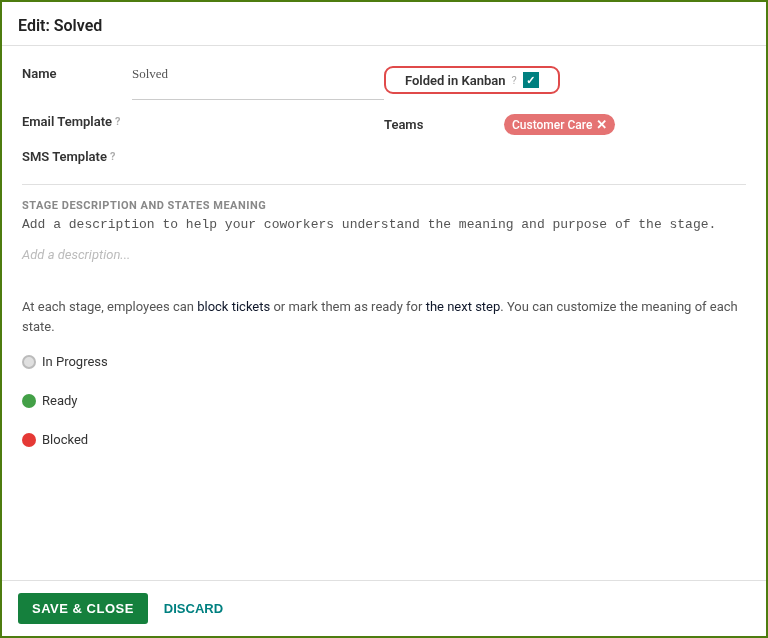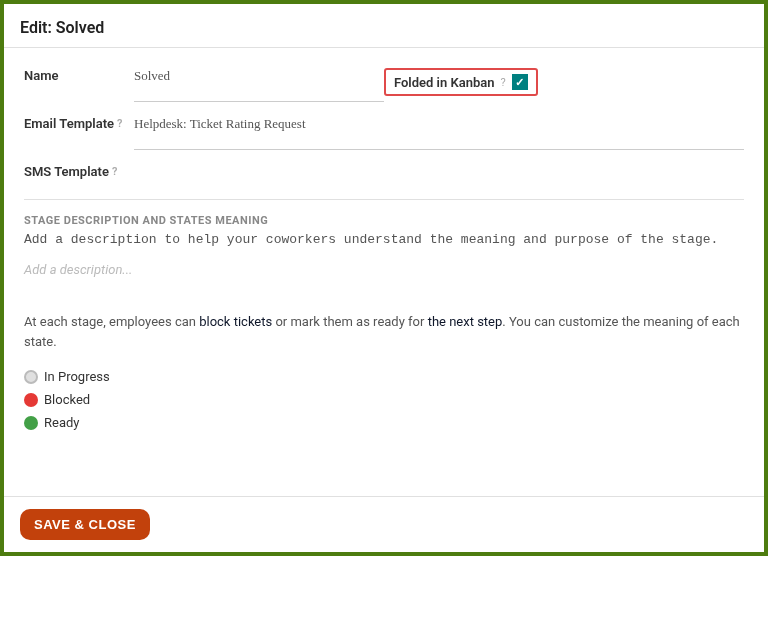--- a/index.html
+++ b/index.html
@@ -8,22 +8,22 @@
       font-size: 14px;
       color: #333;
       background: #fff;
       width: 768px;
       min-height: 638px;
     }
 
     .page-wrapper {
       display: flex;
       flex-direction: column;
-      height: 556px;
-      border: 4px solid #4d7c0f;
+      height: 638px;
+      border: 2px solid #4d7c0f;
     }
 
     .page-header {
       padding: 14px 16px 10px;
       border-bottom: 1px solid #e0e0e0;
     }
 
     .page-title {
       font-size: 16px;
       font-weight: 600;
@@ -77,22 +77,22 @@
       border-bottom: 1px solid #ccc;
       padding-bottom: 17px;
       font-family: Liberation Serif, serif;
     }
 
     .kanban-box {
       display: flex;
       align-items: center;
       gap: 6px;
       border: 2px solid #e04a4a;
-      padding: 4px 8px;
-      border-radius: 3px;
+      padding: 4px 19px;
+      border-radius: 9px;
     }
 
     .kanban-label {
       font-weight: 600;
       font-size: 13px;
       color: #333;
     }
 
     .kanban-checkbox {
       width: 16px;
@@ -183,21 +183,21 @@
     }
 
     .block-info a, .block-info .link {
       color: #0f172a;
       text-decoration: none;
     }
 
     .state-list {
       display: flex;
       flex-direction: column;
-      gap: 8px;
+      gap: 24px;
       margin-bottom: 16px;
     }
 
     .state-item {
       display: flex;
       align-items: center;
       gap: 6px;
       font-size: 13px;
       color: #333;
     }
@@ -216,29 +216,29 @@
     .footer {
       border-top: 1px solid #e0e0e0;
       padding: 12px 16px;
       display: flex;
       align-items: center;
       gap: 12px;
       background: #fff;
     }
 
     .btn-save {
-      background: #c2410c;
+      background: #15803d;
       color: #fff;
       font-weight: 700;
       font-size: 13px;
       letter-spacing: 0.5px;
       padding: 8px 14px;
       border: none;
       cursor: pointer;
-      border-radius: 10px;
+      border-radius: 3px;
     }
 
     .btn-discard {
       background: transparent;
       color: #008080;
       font-size: 13px;
       font-weight: 600;
       border: none;
       cursor: pointer;
       padding: 8px 4px;
@@ -268,21 +268,27 @@
         </div>
       </div>
     </div>
 
     <div class="form-row">
       <div class="form-left">
         <span class="field-label">
           <span>Email Template</span>
           <span class="help-icon">?</span>
         </span>
-        <span class="field-value">Helpdesk: Ticket Rating Request</span>
+      </div>
+      <div class="form-right" style="align-items:center; gap:10px;">
+        <span class="teams-label">Teams</span>
+        <div class="team-badge">
+          <span>Customer Care</span>
+          <span class="team-badge-close">✕</span>
+        </div>
       </div>
     </div>
 
     <div class="sms-row">
       <span class="field-label">
         <span>SMS Template</span>
         <span class="help-icon">?</span>
       </span>
     </div>
 
@@ -297,27 +303,28 @@
     <p class="block-info">
       <span>At each stage, employees can </span><span class="link">block tickets</span><span> or mark them as ready for </span><span class="link">the next step</span><span>. You can customize the meaning of each state.</span>
     </p>
 
     <div class="state-list">
       <div class="state-item">
         <span class="state-dot dot-gray"></span>
         <span>In Progress</span>
       </div>
       <div class="state-item">
+        <span class="state-dot dot-green"></span>
+        <span>Ready</span>
+      </div>
+      <div class="state-item">
         <span class="state-dot dot-red"></span>
         <span>Blocked</span>
       </div>
-      <div class="state-item">
-        <span class="state-dot dot-green"></span>
-        <span>Ready</span>
-      </div>
     </div>
 
   </div>
 
   <div class="footer">
     <button class="btn-save">SAVE &amp; CLOSE</button>
+    <button class="btn-discard">DISCARD</button>
   </div>
 </div>
 
 </body></html>

